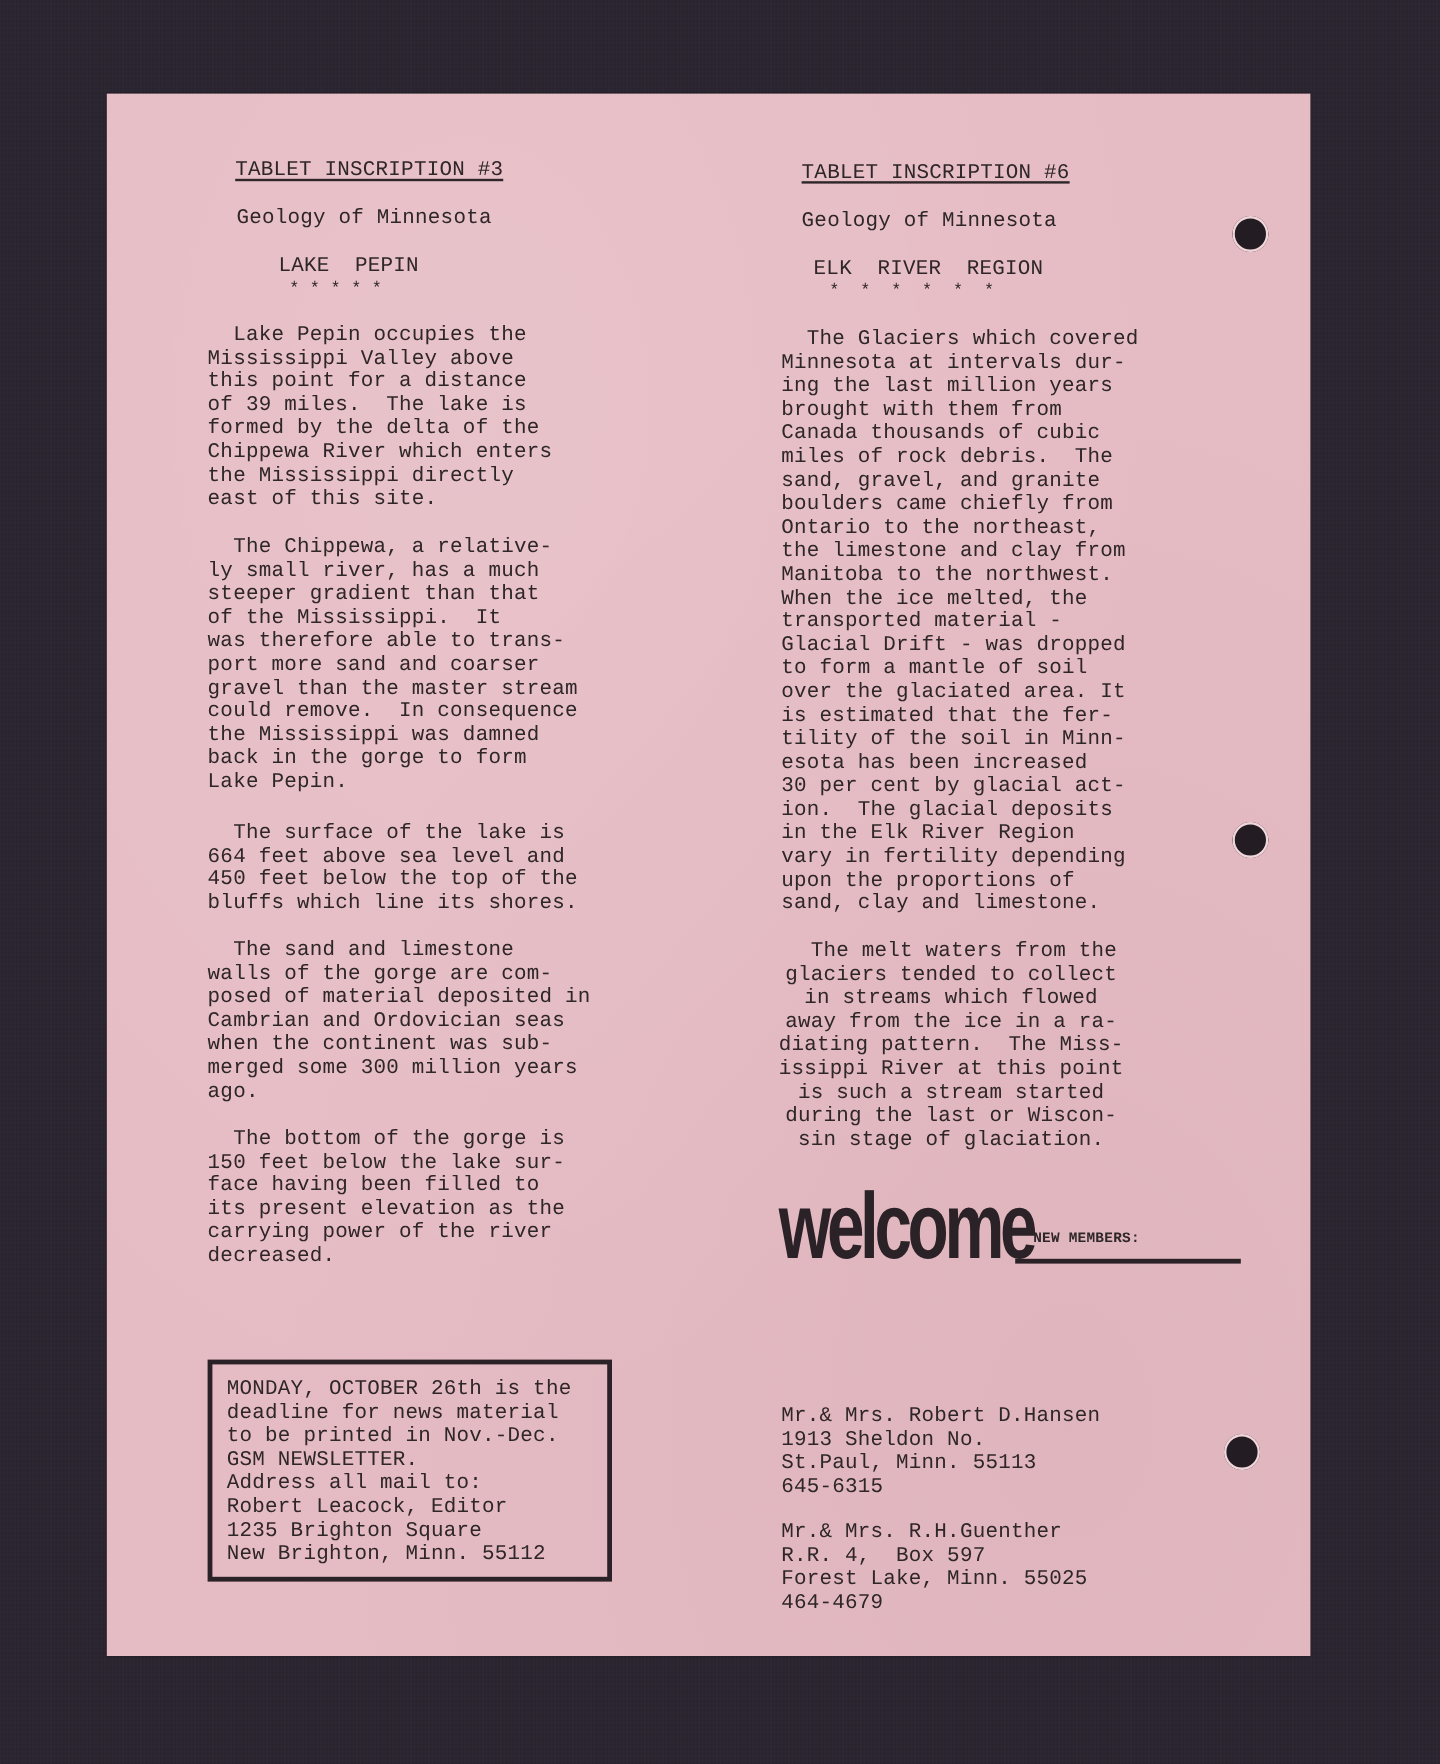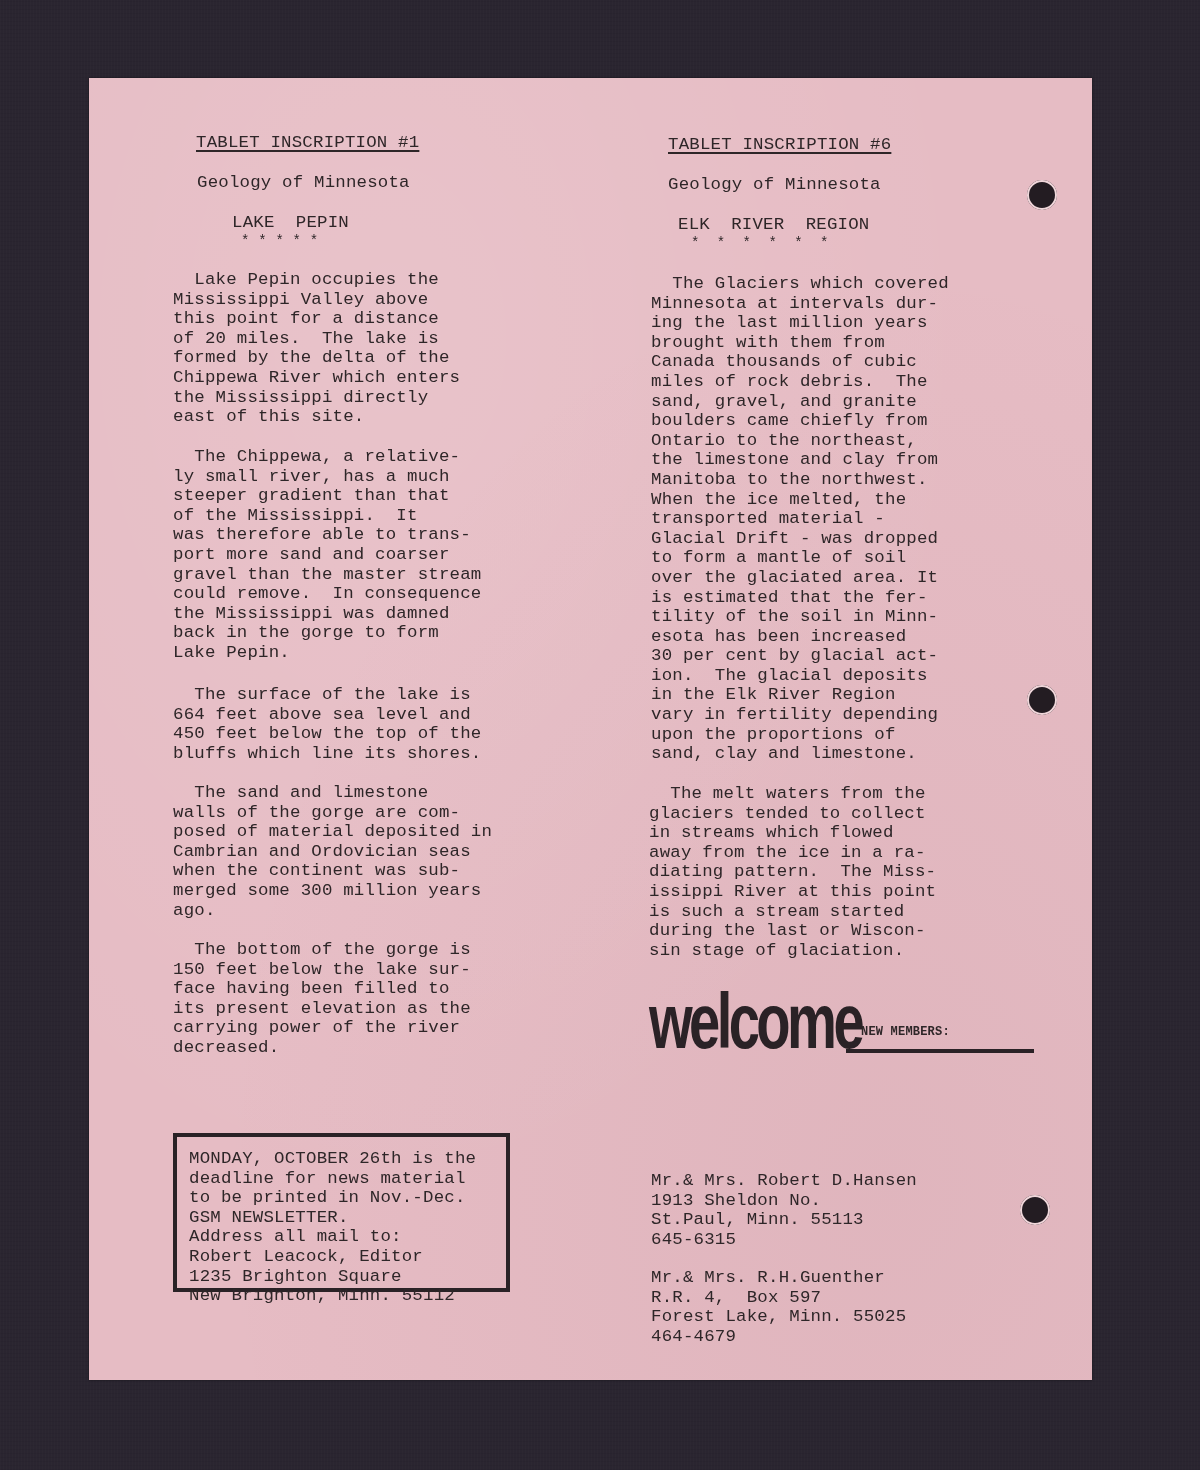--- a/index.html
+++ b/index.html
@@ -17,45 +17,45 @@
     box-shadow: 0 0 2px rgba(0,0,0,0.5);
   }
   .tw {
     font-family:"Liberation Mono","DejaVu Sans Mono", monospace;
     color:#2e2628; position:absolute; white-space:pre; font-size:17.4px; line-height:19.6px;
     letter-spacing:0.2px;
   }
   .title { text-decoration:underline; text-decoration-thickness:2px; text-underline-offset:3px; }
   .hole { position:absolute; width:30px; height:30px; border-radius:50%; background:#231c22; box-shadow:0 0 0 2px #f0d6da inset; }
   .notice {
-    position:absolute; left:84px; top:1055px; width:337px; height:159px;
+    position:absolute; left:84px; top:1055px; width:337px; height:185px;
     border:4px solid #2a2226; box-sizing:border-box;
   }
   .welcome {
     position:absolute; left:560px; top:904px;
     font-family:"Liberation Sans","DejaVu Sans", sans-serif; font-weight:bold;
     font-size:78px; line-height:78px; color:#2a2226; letter-spacing:-5px;
     transform:scaleX(0.72); transform-origin:left top;
   }
   .nm-line { position:absolute; left:757px; top:971px; width:188px; height:4px; background:#2a2226; }
 </style>
 </head>
 <body>
 
 <div class="paper">
 
-  <div class="tw title" style="left:107px; top:55px;">TABLET INSCRIPTION #1</div>
+  <div class="tw title" style="left:107px; top:55px;">TABLET INSCRIPTION #3</div>
   <div class="tw" style="left:108px; top:95px;">Geology of Minnesota</div>
   <div class="tw" style="left:143px; top:135px;">LAKE  PEPIN</div>
   <div class="tw" style="left:152px; top:154px; font-size:14px;">* * * * *</div>
 
   <div class="tw" style="left:84px; top:192px;">  Lake Pepin occupies the
 Mississippi Valley above
 this point for a distance
-of 20 miles.  The lake is
+of 39 miles.  The lake is
 formed by the delta of the
 Chippewa River which enters
 the Mississippi directly
 east of this site.</div>
   <div class="tw" style="left:84px; top:369px;">  The Chippewa, a relative-
 ly small river, has a much
 steeper gradient than that
 of the Mississippi.  It
 was therefore able to trans-
 port more sand and coarser
@@ -116,21 +116,21 @@
 over the glaciated area. It
 is estimated that the fer-
 tility of the soil in Minn-
 esota has been increased
 30 per cent by glacial act-
 ion.  The glacial deposits
 in the Elk River Region
 vary in fertility depending
 upon the proportions of
 sand, clay and limestone.</div>
-  <div class="tw" style="left:560px; top:706px;">  The melt waters from the
+  <div class="tw" style="left:560px; top:706px;text-align:center;">  The melt waters from the
 glaciers tended to collect
 in streams which flowed
 away from the ice in a ra-
 diating pattern.  The Miss-
 issippi River at this point
 is such a stream started
 during the last or Wiscon-
 sin stage of glaciation.</div>
 
   <div class="welcome">welcome</div>

